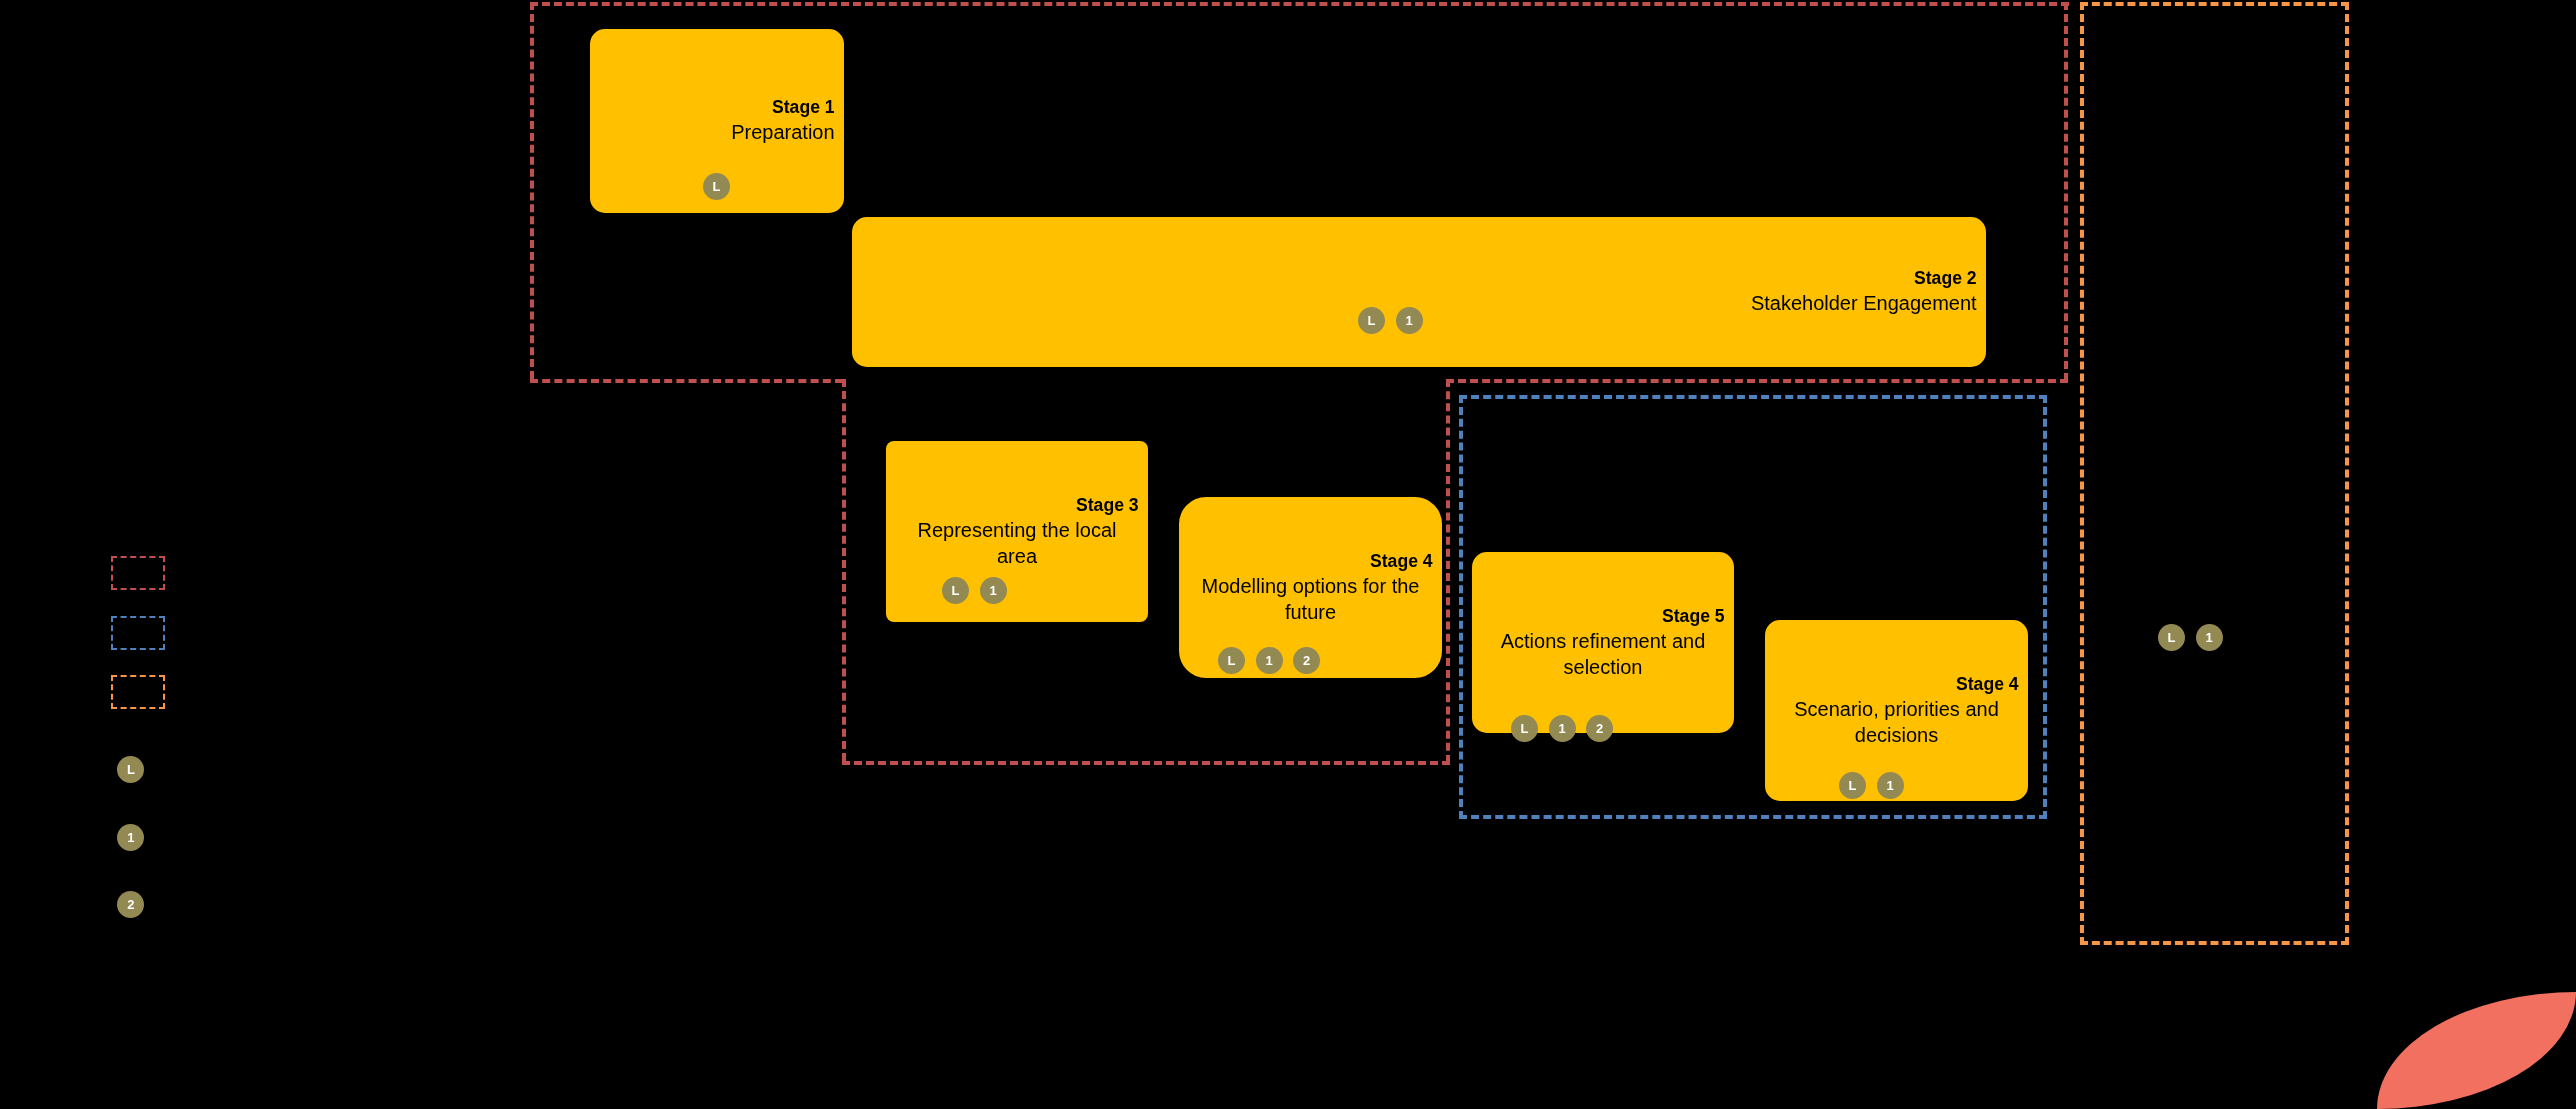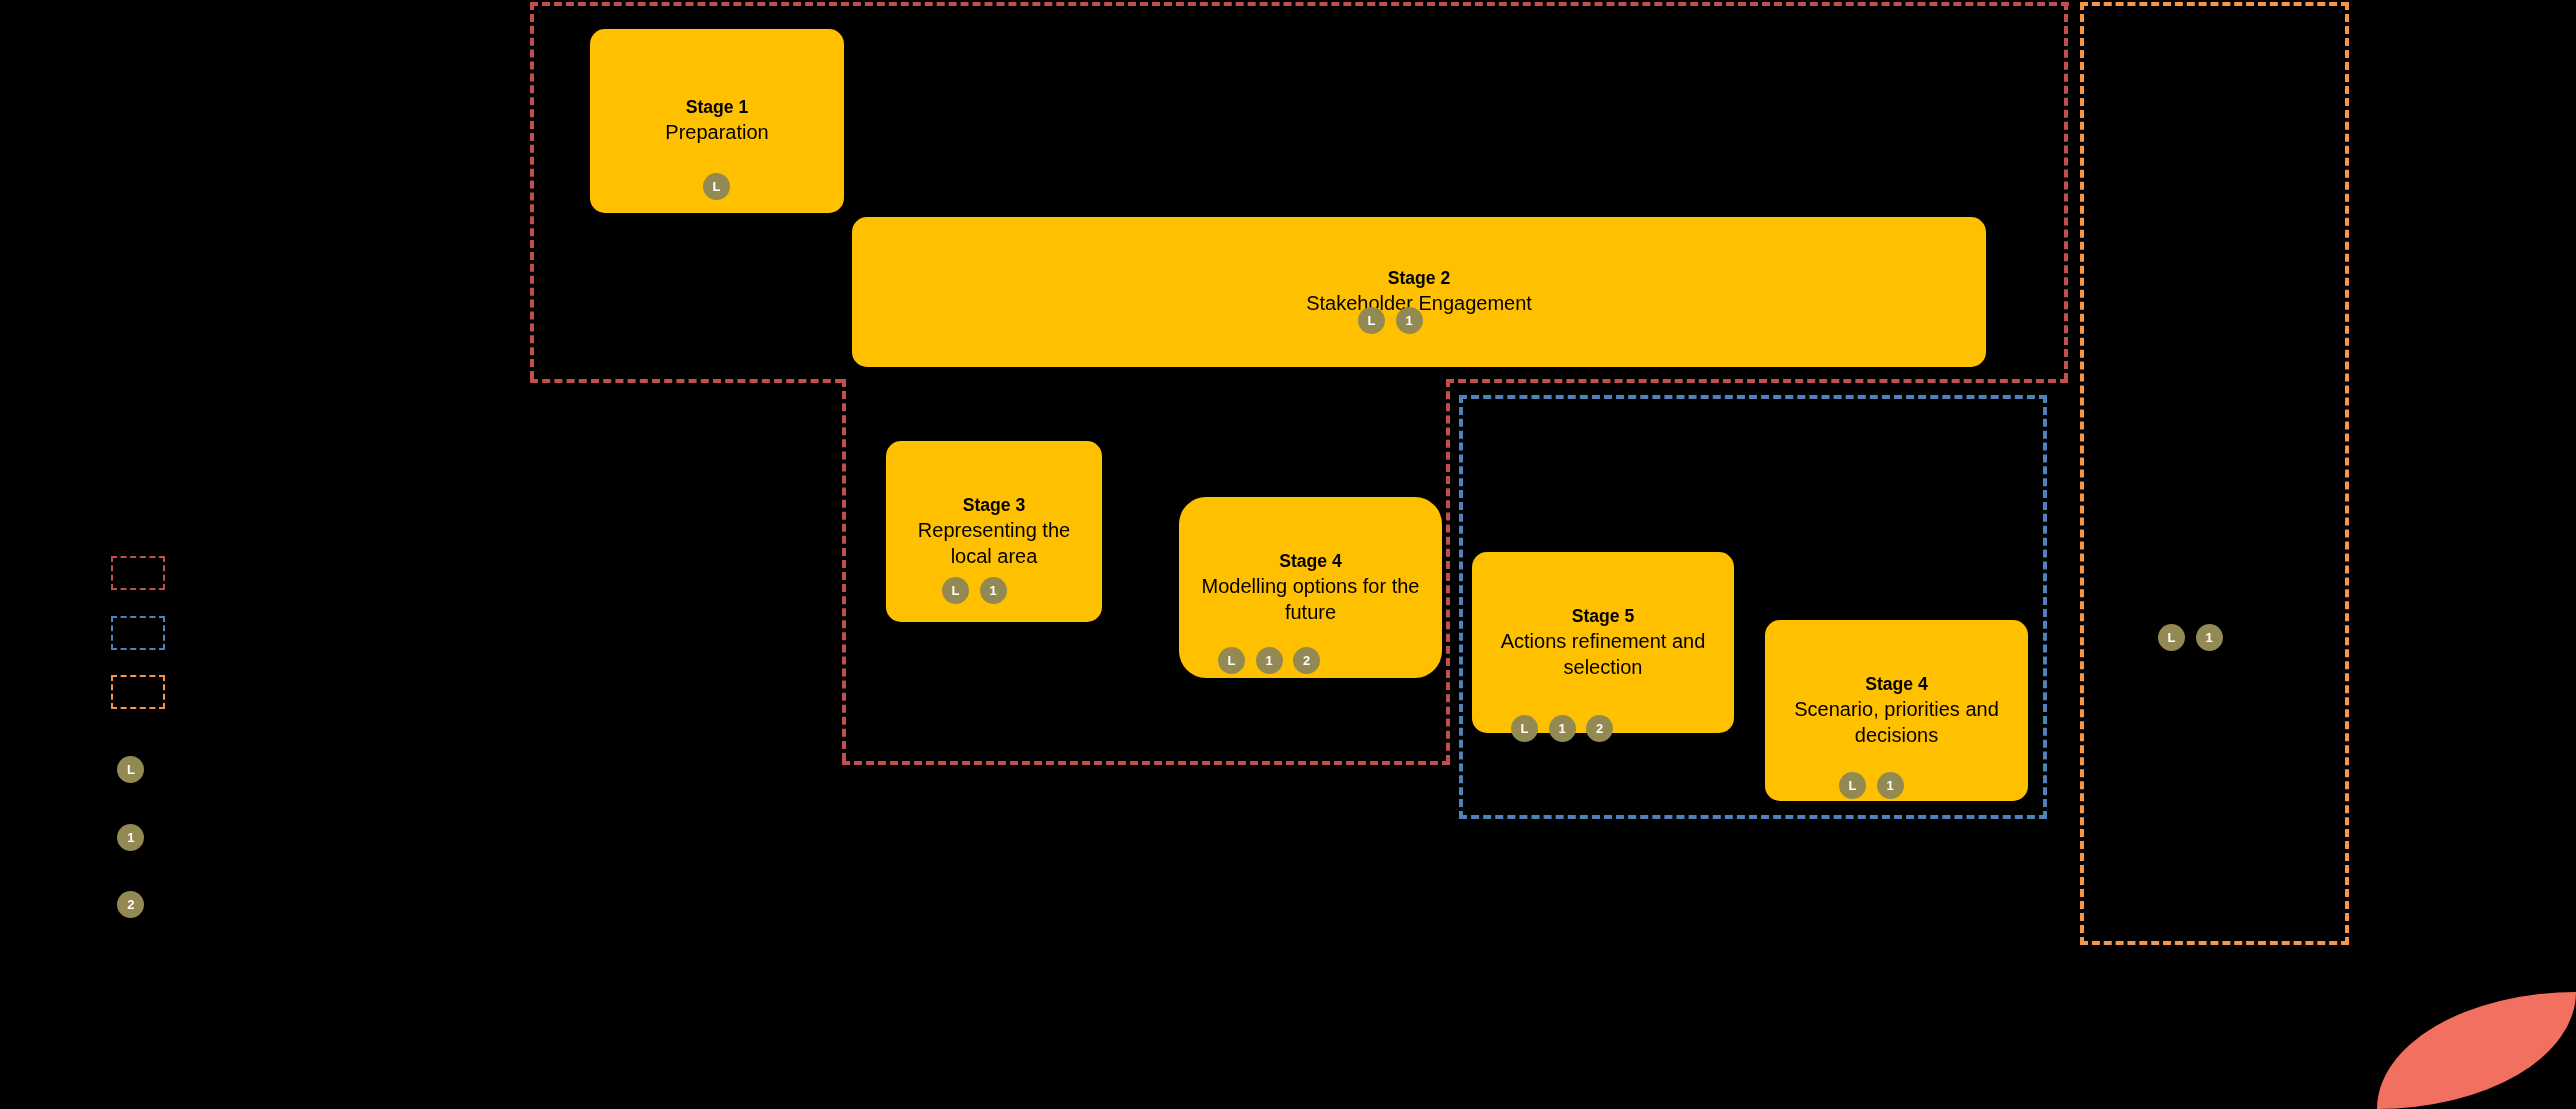--- a/index.html
+++ b/index.html
@@ -50,21 +50,21 @@
   .edge.v { border-left: 4.1px dashed #C0504D; }
 
   
   .stage {
     position: absolute;
     box-sizing: border-box;
     background: #FFC000;
     border-radius: 15px;
     display: flex;
     flex-direction: column;
-    align-items: center;
+    align-items: flex-end;
     justify-content: center;
     text-align: center;
     color: #000000;
     padding: 3.5px 9.4px;
   }
   .stage-title {
     font-weight: bold;
     font-size: 17.6px;
     line-height: 1.32;
   }
@@ -169,21 +169,21 @@
 
   <div class="stage" style="left:852px; top:217px; width:1134px; height:150px;">
     <div class="stage-title">Stage 2</div>
     <div class="stage-subtitle">Stakeholder Engagement</div>
   </div>
   <div class="badges" style="left:1358px; top:307px;">
     <div class="badge">L</div>
     <div class="badge">1</div>
   </div>
 
-  <div class="stage" style="left:886px; top:441px; width:216px; height:181px;">
+  <div class="stage" style="left:886px; top:441px; width:262px; height:181px;border-radius:8px;">
     <div class="stage-title">Stage 3</div>
     <div class="stage-subtitle">Representing the local area</div>
   </div>
   <div class="badges" style="left:942px; top:577px;">
     <div class="badge">L</div>
     <div class="badge">1</div>
   </div>
 
   <div class="stage" style="left:1179px; top:497px; width:263px; height:181px;border-radius:27px;">
     <div class="stage-title">Stage 4</div>

